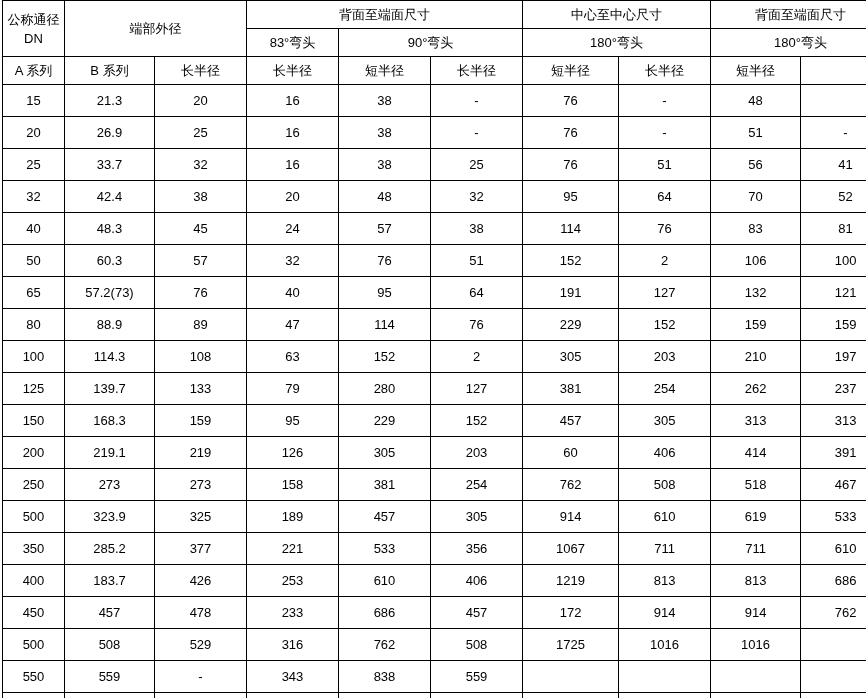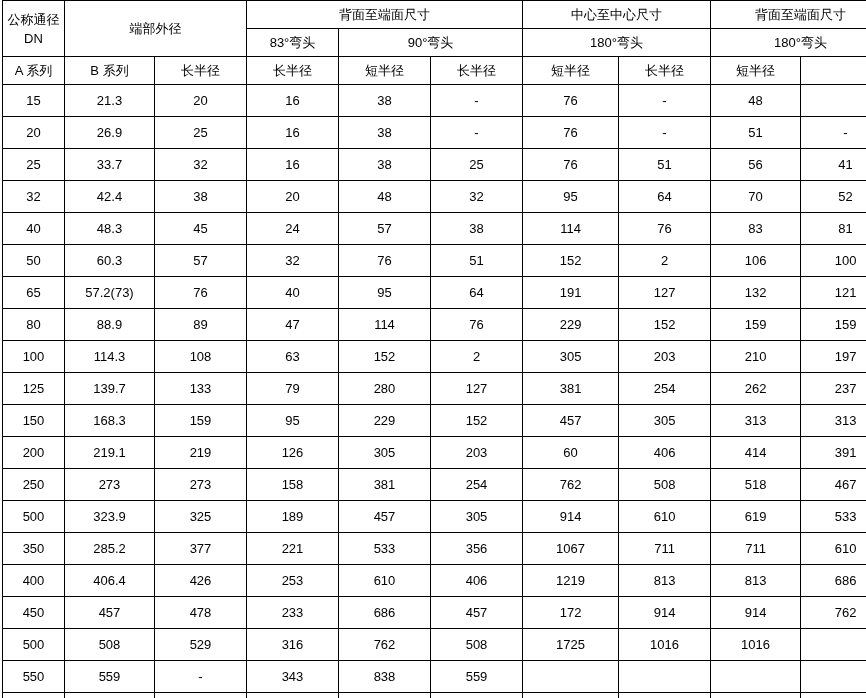--- a/index.html
+++ b/index.html
@@ -281,21 +281,21 @@
           <td>221</td>
           <td>533</td>
           <td>356</td>
           <td>1067</td>
           <td>711</td>
           <td>711</td>
           <td>610</td>
         </tr>
         <tr>
           <td>400</td>
-          <td>406.4</td>
+          <td>183.7</td>
           <td>426</td>
           <td>253</td>
           <td>610</td>
           <td>406</td>
           <td>1219</td>
           <td>813</td>
           <td>813</td>
           <td>686</td>
         </tr>
         <tr>

